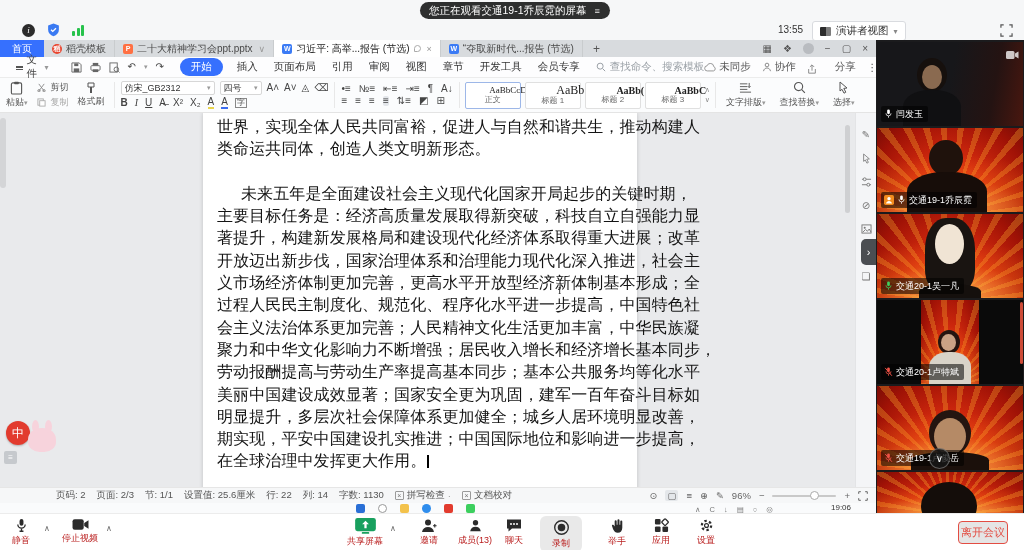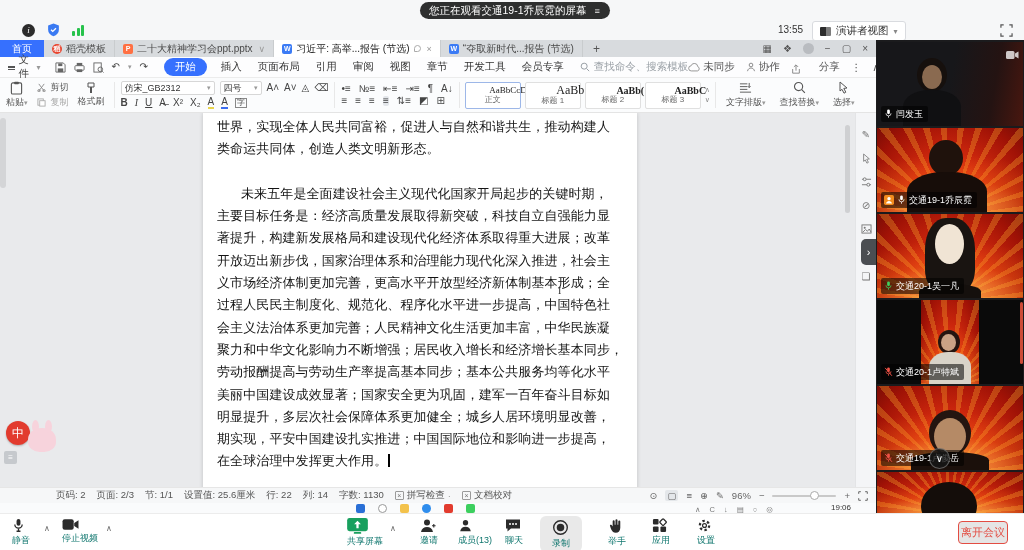--- a/index.html
+++ b/index.html
@@ -34,21 +34,21 @@
   .ppt-ic{background:#ff7043;}
   .docer-ic{background:#e8442e;border-radius:50%;}
   .tab-x{font-size:9px;color:#999;margin-left:2px;}
   .tab-pin{width:7px;height:7px;border:1px solid #aaa;border-radius:50% 50% 50% 0;transform:rotate(0deg);flex:none;}
   .newtab{display:flex;align-items:center;padding:0 10px;color:#555;font-size:12px;}
   .winbtns{margin-left:auto;display:flex;align-items:center;gap:11px;padding-right:8px;color:#555;font-size:10px;}
   .avatar-dot{width:11px;height:11px;border-radius:50%;background:#b9bcc0;}
 
   .menubar{position:absolute;left:0;top:17px;width:876px;height:21px;background:#fdfdfe;border-bottom:1px solid #ececec;
            display:flex;align-items:center;font-size:10.5px;color:#444;}
-  .file-btn{display:flex;align-items:center;gap:4px;padding:0 8px;}
+  .file-btn{display:flex;align-items:center;gap:4px;padding:0 16px;}
   .hamb{display:inline-block;width:10px;}
   .hamb i,.hamb i::before,.hamb i::after{display:block;content:"";height:1.2px;background:#555;margin:1.6px 0;}
   .qa-icons{display:flex;align-items:center;gap:8px;padding:0 6px;color:#666;}
   .ribtabs{display:flex;align-items:center;gap:12px;margin-left:10px;}
   .ribtab{padding:1px 2px;white-space:nowrap;color:#333;}
   .ribtab-active{background:#3670fe;color:#fff;border-radius:9px;padding:2px 11px;}
   .mb-search{display:flex;align-items:center;gap:4px;margin-left:14px;color:#9aa0a6;white-space:nowrap;}
   .mb-right{margin-left:auto;display:flex;align-items:center;gap:11px;padding-right:8px;color:#555;white-space:nowrap;}
 
   .ribbon{position:absolute;left:0;top:38px;width:876px;height:35px;background:#fbfcfd;border-bottom:1px solid #e4e4e4;
@@ -64,21 +64,21 @@
   .stylecell{width:56px;height:27px;border:1px solid #e0e0e0;background:#fff;border-radius:2px;
              display:flex;flex-direction:column;align-items:center;justify-content:center;line-height:1.1;}
   .stylecell .smp{font-family:Liberation Serif, serif;font-size:9px;color:#222;white-space:nowrap;margin-left:35px;}
   .stylecell .nm{font-size:8px;color:#666;white-space:nowrap;}
   .rb-vbtn{display:flex;flex-direction:column;align-items:center;justify-content:center;gap:2px;padding:0 7px;white-space:nowrap;}
 
   .docarea{position:absolute;left:0;top:73px;width:876px;height:414px;background:#e9eaec;overflow:hidden;}
   .page{position:absolute;left:203px;top:0;width:434px;height:414px;background:#fff;box-shadow:0 0 4px rgba(0,0,0,.18);}
   .textblock{position:absolute;left:14px;top:3px;width:366px;}
   .dline{height:22.3px;line-height:22.3px;font-family:Liberation Sans, sans-serif;
-         font-size:13px;color:#141414;white-space:nowrap;letter-spacing:.1px;}
+         font-size:16px;color:#141414;white-space:nowrap;letter-spacing:.1px;}
   .ind{padding-left:24px;}
   .caret{display:inline-block;width:1.3px;height:13px;background:#000;vertical-align:-2px;margin-left:1px;}
   .mcorner{position:absolute;width:8px;height:8px;border-left:1px solid #b8b8b8;border-bottom:1px solid #b8b8b8;}
   .docscroll-l{position:absolute;left:0;top:5px;width:6px;height:70px;background:#d4d5d7;border-radius:3px;}
   .docscroll-r{position:absolute;left:845px;top:12px;width:5px;height:88px;background:#cfd0d2;border-radius:3px;}
   .toolcol{position:absolute;left:855px;top:0;width:21px;height:414px;background:#f4f5f7;border-left:1px solid #e3e4e6;
            display:flex;flex-direction:column;align-items:center;gap:13px;padding-top:16px;color:#777;}
   .collapse-tab{position:absolute;left:861px;top:199px;width:15px;height:26px;background:#4b4e52;border-radius:5px 0 0 5px;
                 color:#fff;display:flex;align-items:center;justify-content:center;font-size:11px;}
   .sticker-zh{position:absolute;left:6px;top:308px;width:24px;height:24px;border-radius:50%;background:#e23b2e;color:#fff;
@@ -101,21 +101,21 @@
 
   
   .taskbar{position:absolute;left:0;top:503px;width:876px;height:12px;background:#fafbfc;}
   .tk-apps{position:absolute;left:356px;top:1px;display:flex;gap:13px;align-items:center;}
   .tk-apps i{display:block;width:9px;height:9px;border-radius:2px;}
   .tk-tray{position:absolute;left:695px;top:2px;display:flex;gap:9px;color:#777;font-size:7.5px;align-items:center;}
   .tk-clock{position:absolute;left:831px;top:0;font-size:8px;color:#333;}
 
   
   .mt-toolbar{position:absolute;left:0;top:513px;width:1024px;height:37px;background:#fff;border-top:1px solid #ececec;z-index:6;}
-  .mtb{position:absolute;top:4px;display:flex;flex-direction:column;align-items:flex-start;gap:1px;color:#0f766e;}
+  .mtb{position:absolute;top:4px;display:flex;flex-direction:column;align-items:center;gap:1px;color:#b91c1c;}
   .mtb-lb{font-size:9px;white-space:nowrap;}
   .mtb-caret{position:absolute;top:10px;font-size:8px;color:#666;}
   .rec-pill{background:#e9e9e9;border-radius:6px;padding:3px 12px 2px;top:2px;}
   .leave-btn{position:absolute;right:16px;top:7px;border:1px solid #e34d43;color:#e34d43;background:#e5e5e5;
              border-radius:4px;font-size:11px;padding:5px 2px;line-height:1;}
 
   
   .sidebar{position:absolute;left:876px;top:40px;width:148px;height:473px;background:#1b1b1d;z-index:5;}
   .tile{position:absolute;left:1px;width:146px;height:84px;overflow:hidden;background:#000;}
   .vid{position:absolute;inset:0;}

